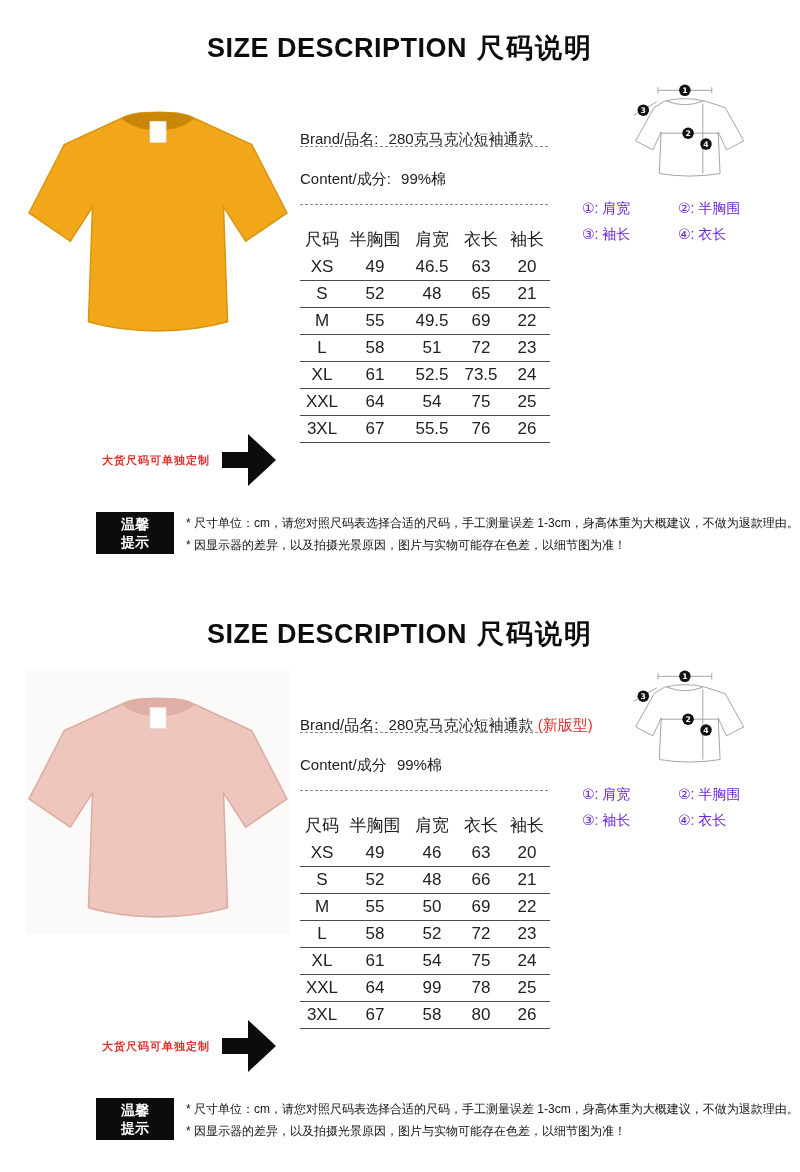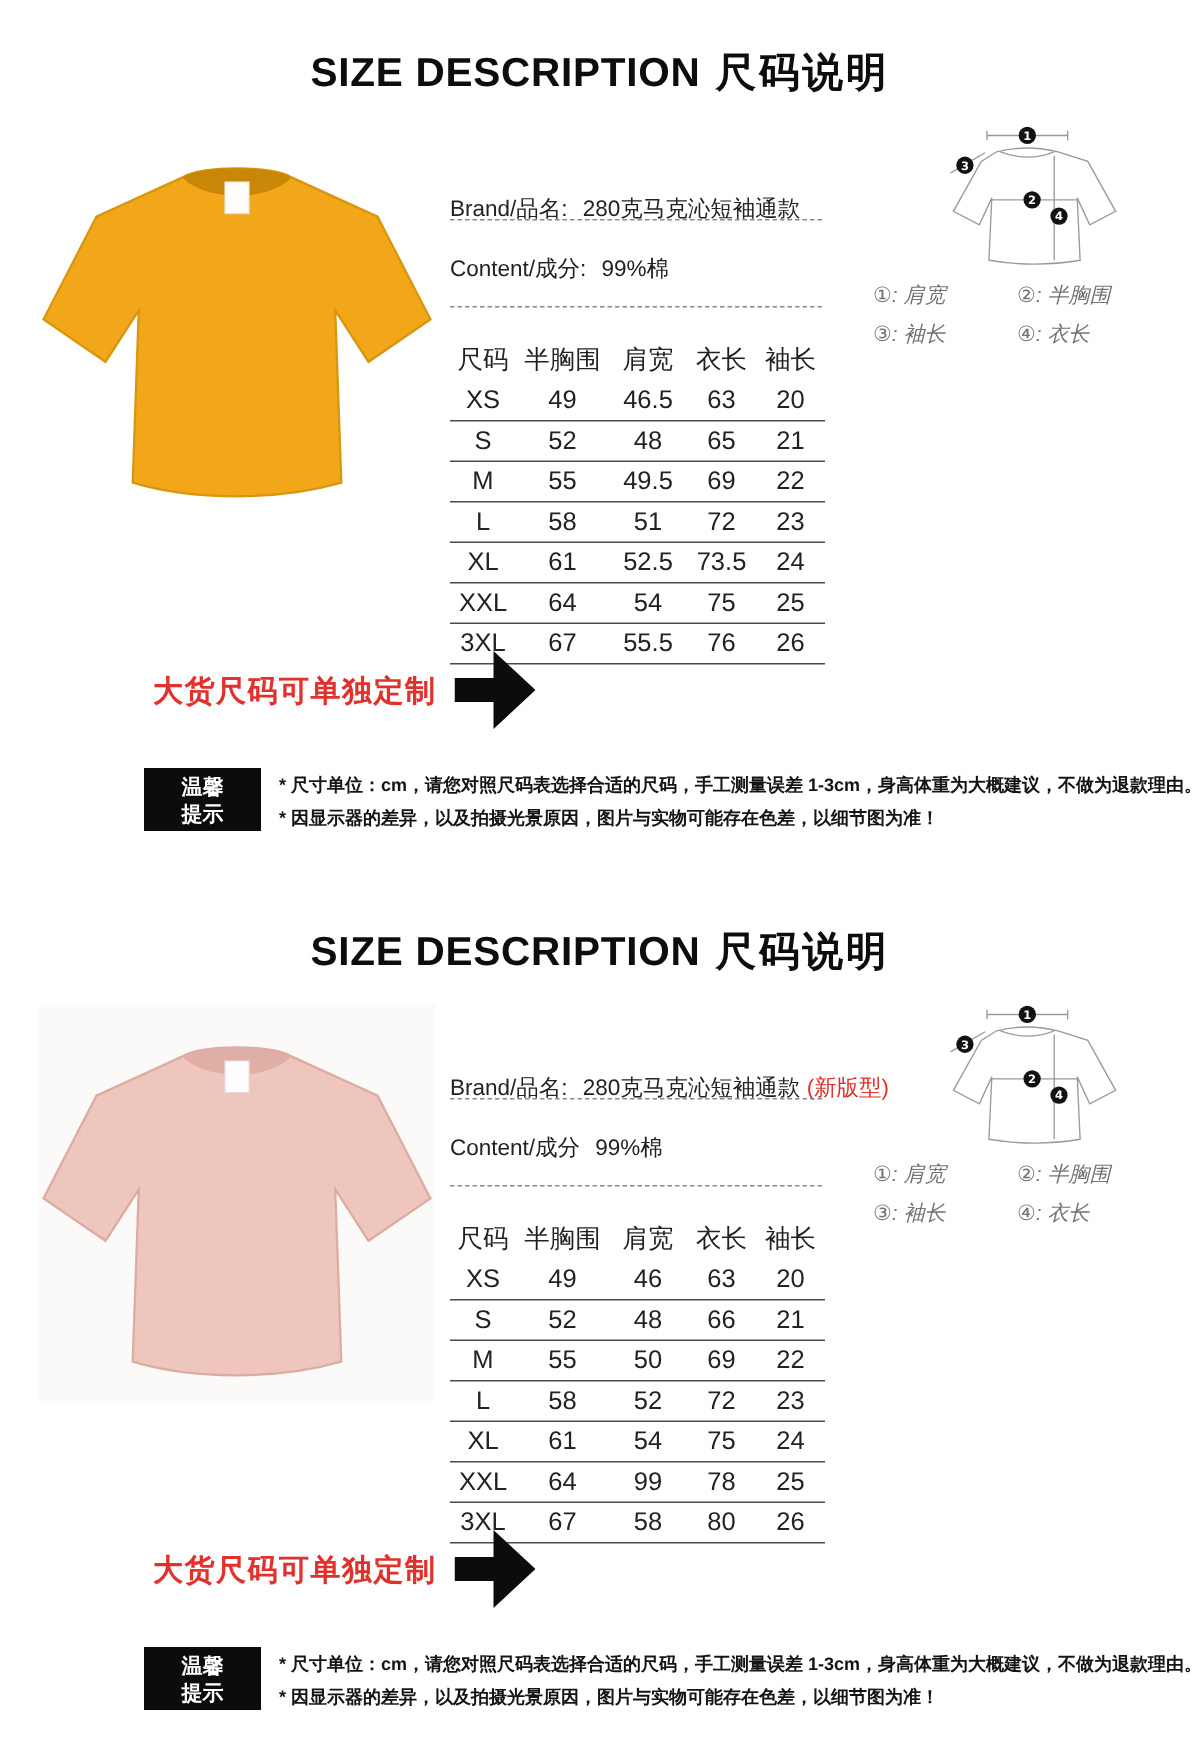--- a/index.html
+++ b/index.html
@@ -35,34 +35,34 @@
   table.size-table{
     position:absolute;left:0;top:118px;width:250px;border-collapse:collapse;
     font-size:16px;color:#222;
   }
   table.size-table th{font-weight:400;font-size:17px;height:30px;padding:0;}
   table.size-table td{height:26px;text-align:center;padding:0;font-size:17px;}
   table.size-table tbody tr{border-bottom:1px solid var(--table-line,#4a4a4a);}
 
   .diagram{position:absolute;left:582px;top:82px;width:216px;}
   .diagram svg{display:block;}
-  .legend{margin-top:10px;font-size:14px;color:#737373;font-style:italic;}
+  .legend{margin-top:22px;font-size:14px;color:#6d28d9;}
   .legend-row{margin-top:8px;display:flex;}
   .legend-row span{display:inline-block;width:96px;white-space:nowrap;}
 
   .custom-row{position:absolute;left:102px;top:430px;display:flex;align-items:center;}
-  .custom-note{font-size:20px;font-weight:700;color:var(--accent-red,#e2302c);letter-spacing:1px;}
+  .custom-note{font-size:11px;font-weight:700;color:var(--accent-red,#e2302c);letter-spacing:1px;}
   .arrow-icon{margin-left:12px;display:block;}
 
   .tips{position:absolute;left:96px;top:512px;width:672px;display:flex;}
   .tips-badge{
     flex:0 0 auto;background:#0c0c0c;color:#fff;font-weight:700;font-size:14px;
     line-height:18px;padding:3px 25px;text-align:center;height:36px;align-self:flex-start;
   }
-  .tips-lines{margin-left:12px;font-size:12px;font-weight:700;color:#141414;line-height:22px;}
+  .tips-lines{margin-left:12px;font-size:12px;font-weight:400;color:#141414;line-height:22px;}
   .tip-line{white-space:nowrap;}
 </style>
 </head>
 <body>
 
 <div class="section section--1">
   <div class="sec-title">
     <span class="en">SIZE DESCRIPTION</span><span class="zh">尺码说明</span>
   </div>
 

